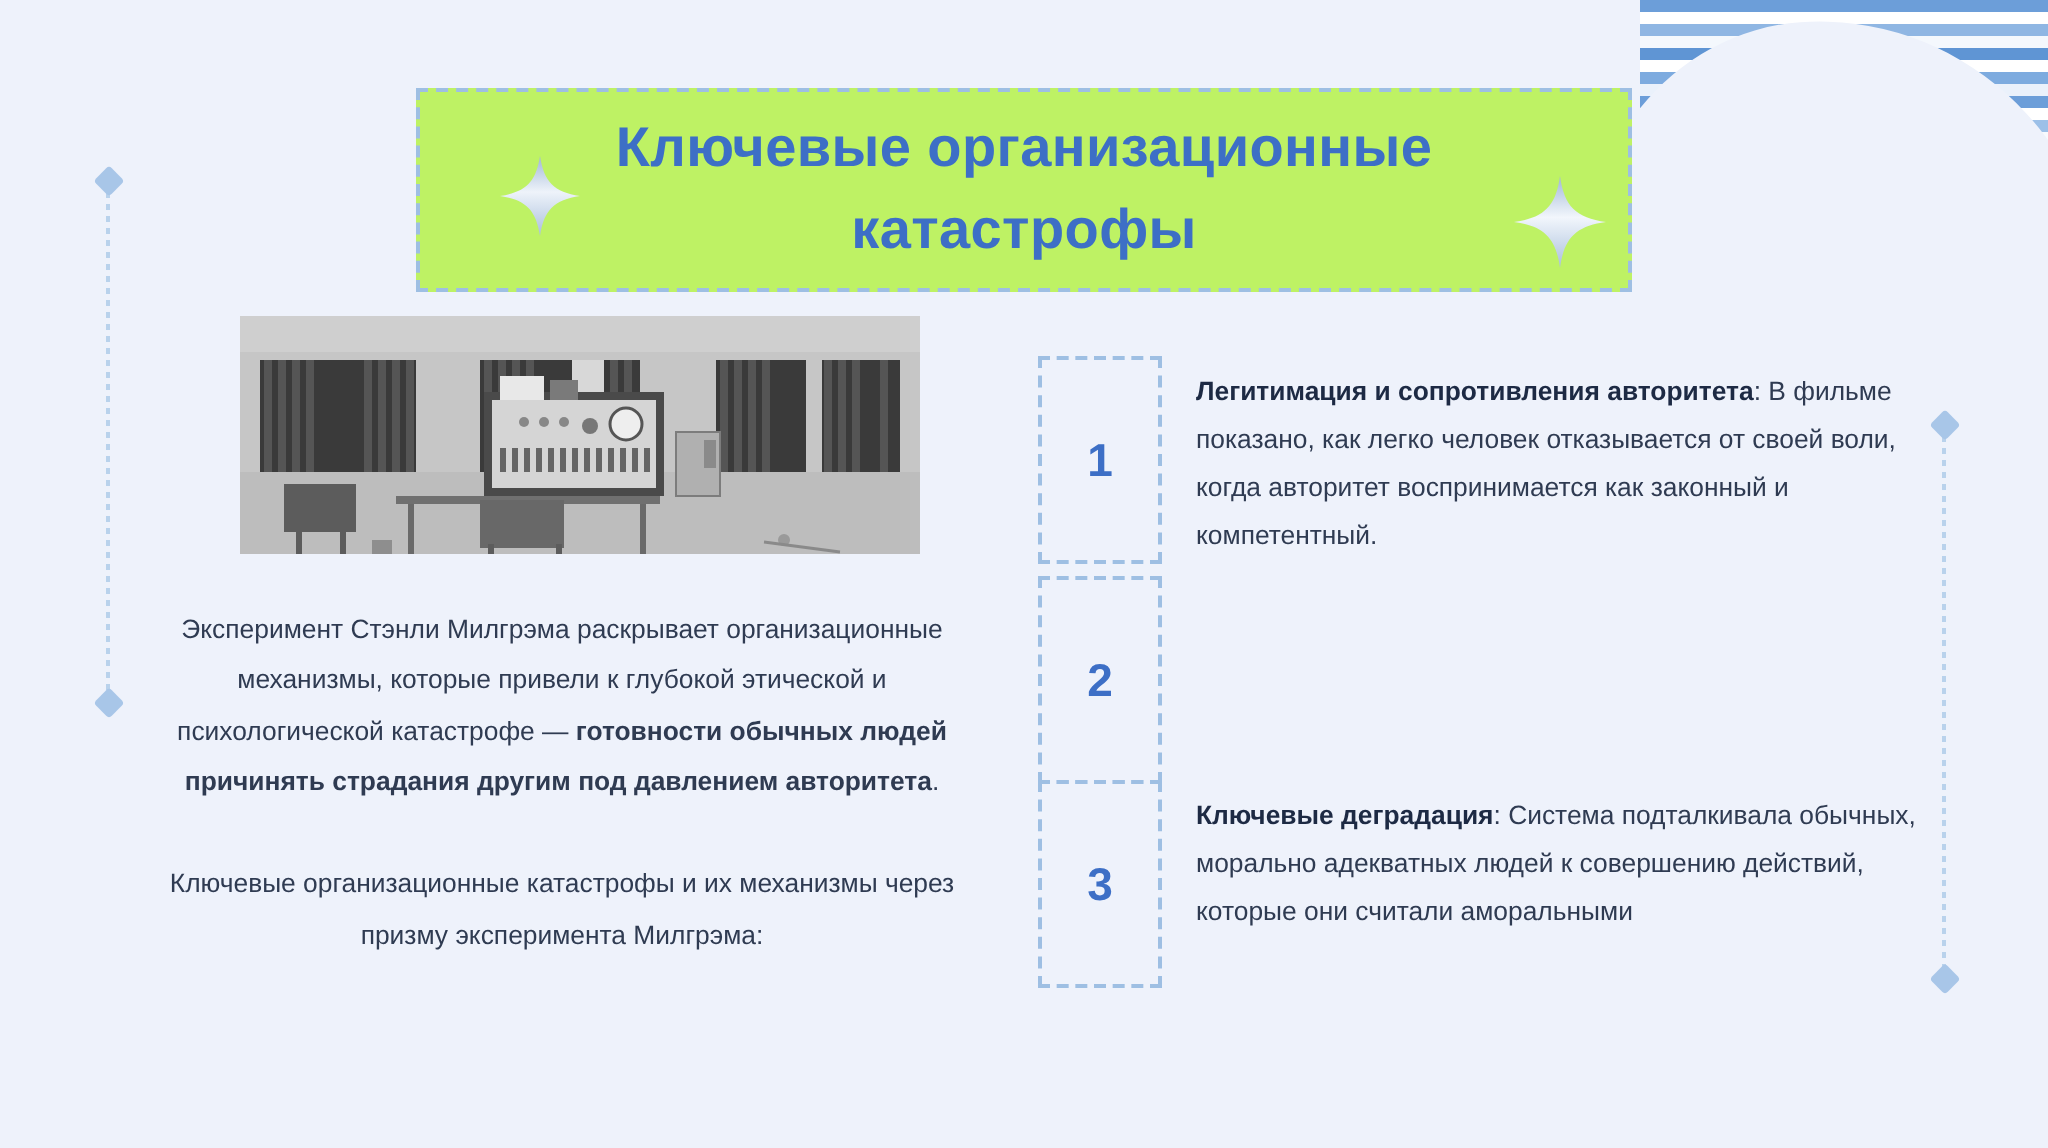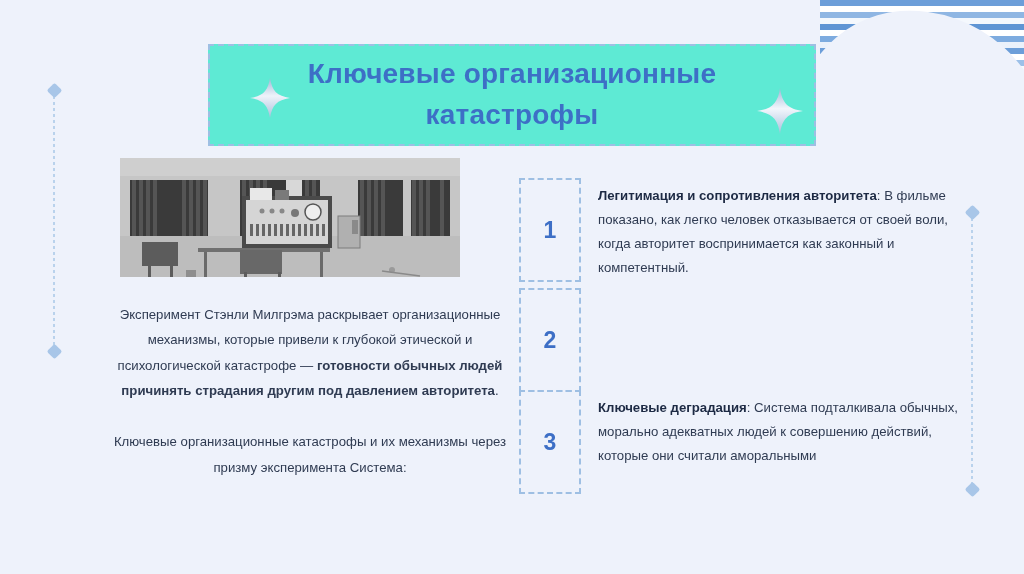--- a/index.html
+++ b/index.html
@@ -65,21 +65,21 @@
   #dotline-left  { left: 53px;  top: 90px;  height: 262px; }
   #dotline-right { left: 971px; top: 212px; height: 278px; }
 
   
   .title-box {
     position: absolute;
     left: 208px;
     top: 44px;
     width: 608px;
     height: 102px;
-    background: #5eead4;
+    background: #bef264;
     border: 2px dashed #9ebfe3;
     box-sizing: border-box;
     display: flex;
     align-items: center;
     justify-content: center;
   }
   .title-text {
     color: #3d6fc6;
     font-size: 28px;
     font-weight: bold;
@@ -104,21 +104,21 @@
     top: 158px;
     width: 340px;
     height: 119px;
     overflow: hidden;
     background: #cfcfcf;
   }
   .photo svg { display: block; }
 
   .left-text {
     position: absolute;
-    left: 95px;
+    left: 66px;
     top: 302px;
     width: 430px;
     text-align: center;
     color: #2f3b52;
     font-size: 13.2px;
     line-height: 1.92;
   }
   .left-text .b { font-weight: bold; }
   .left-text p { margin: 0; }
   .left-text .para2 { margin-top: 26px; }
@@ -316,21 +316,21 @@
     <rect x="158" y="114" width="3" height="5" fill="#5c5c5c"></rect>
 
     <rect x="66" y="112" width="10" height="7" fill="#8e8e8e"></rect>
     <circle cx="272" cy="112" r="3" fill="#9a9a9a"></circle>
     <line x1="262" y1="113" x2="300" y2="118" stroke="#8a8a8a" stroke-width="1.5"></line>
   </svg>
 </div>
 
 <div class="left-text">
   <p class="para1"><span>Эксперимент Стэнли Милгрэма раскрывает организационные механизмы, которые привели к глубокой этической и психологической катастрофе — </span><span class="b">готовности обычных людей причинять страдания другим под давлением авторитета</span><span>.</span></p>
-  <p class="para2">Ключевые организационные катастрофы и их механизмы через призму эксперимента Система:</p>
+  <p class="para2">Ключевые организационные катастрофы и их механизмы через призму эксперимента Милгрэма:</p>
 </div>
 
 <div class="list">
 
   <div class="list-item item-1">
     <div class="num-box">1</div>
     <div class="item-text"><span class="b">Легитимация и сопротивления авторитета</span><span>: В фильме показано, как легко человек отказывается от своей воли, когда авторитет воспринимается как законный и компетентный.</span></div>
   </div>
 
   <div class="list-item item-2">

